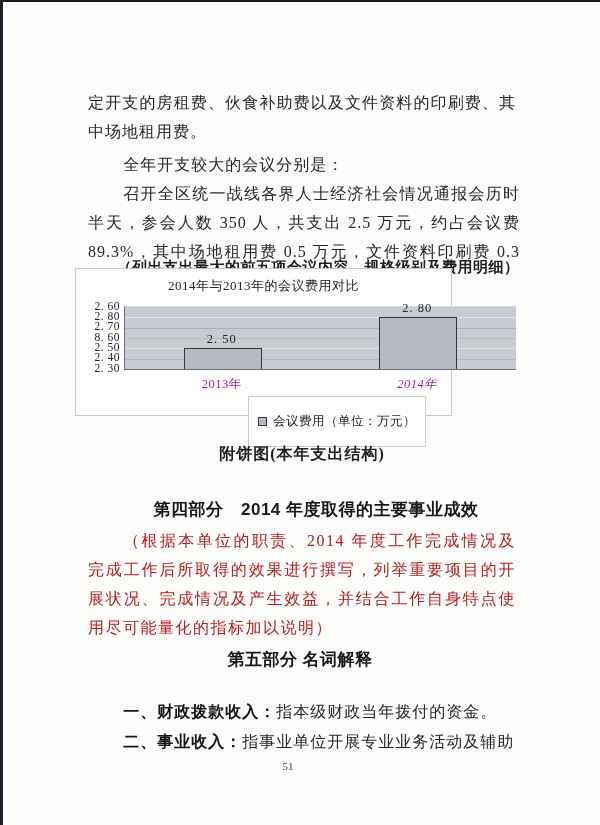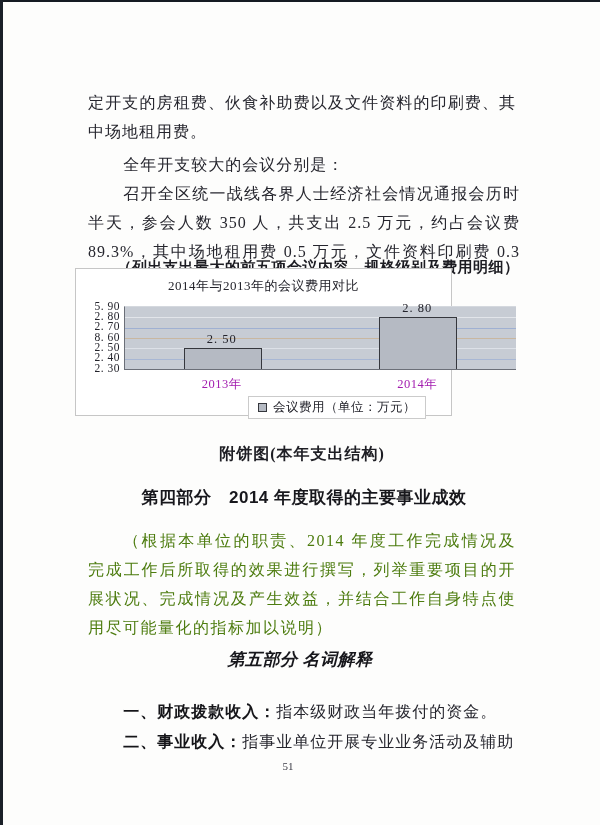--- a/index.html
+++ b/index.html
@@ -17,21 +17,21 @@
   .txt{
     position:absolute;left:88px;width:428px;
     font-size:16px;line-height:29px;letter-spacing:1px;
     text-align:justify;
   }
   .indent{text-indent:2.2em;margin-top:20px;}
   .note-bold{
     font-weight:bold;letter-spacing:.5px;font-size:15px;
     text-indent:1.9em;text-align:left;color:#1c1c22;
   }
-  .dim{color:#4d7c0f;letter-spacing:1.5px;}
+  .dim{color:#b91c1c;letter-spacing:1.5px;}
 
   .caption{
     position:absolute;left:88px;width:428px;text-align:center;
     font-size:16px;font-weight:bold;color:#1e1e24;letter-spacing:1px;
   }
   .heading{
     position:absolute;left:60px;width:480px;text-align:center;
     font-family:"Liberation Sans","DejaVu Sans",sans-serif;
     font-size:17px;font-weight:bold;color:#17171c;letter-spacing:.5px;
   }
@@ -67,21 +67,21 @@
     position:absolute;width:40px;text-align:right;height:11px;line-height:11px;
     font-size:11.5px;color:#23232b;letter-spacing:.5px;
   }
   .xtick{
     position:absolute;top:107px;width:90px;text-align:center;
     font-size:12.5px;color:#a21caf;letter-spacing:.5px;
   }
   .legend{
     position:absolute;top:127px;left:172px;
     display:flex;align-items:center;gap:6px;
-    border:1px solid #cbcbcb;padding:2px 9px;background:#fff;
+    border:1px solid #cbcbcb;padding:16px 9px;background:#fff;
   }
   .legend-marker{width:9px;height:9px;box-sizing:border-box;}
   .legend-label{font-size:12.5px;color:#23232b;letter-spacing:.5px;white-space:nowrap;}
 
   .term-lead{font-weight:bold;color:#151519;}
   .page-number{
     position:absolute;left:88px;top:760px;width:400px;text-align:center;
     font-size:11px;color:#3a3a44;
   }
 </style>
@@ -107,40 +107,40 @@
       <div class="bar" style="left: 58.75px; top: 41.3333px; width: 78px; height: 20.6667px; background: rgb(181, 186, 195); border-top: 1.5px solid rgb(53, 55, 61); border-right: 1.5px solid rgb(53, 55, 61); border-left: 1.5px solid rgb(53, 55, 61); border-image: initial; border-bottom: none;"></div>
       <div class="bar" style="left: 254.25px; top: 10.3333px; width: 78px; height: 51.6667px; background: rgb(181, 186, 195); border-top: 1.5px solid rgb(53, 55, 61); border-right: 1.5px solid rgb(53, 55, 61); border-left: 1.5px solid rgb(53, 55, 61); border-image: initial; border-bottom: none;"></div>
     </div>
   <div id="yticks">
       <div class="ytick" style="left: 4px; top: 93.5px;">2. 30</div>
       <div class="ytick" style="left: 4px; top: 83.1667px;">2. 40</div>
       <div class="ytick" style="left: 4px; top: 72.8333px;">2. 50</div>
       <div class="ytick" style="left: 4px; top: 62.5px;">8. 60</div>
       <div class="ytick" style="left: 4px; top: 52.1667px;">2. 70</div>
       <div class="ytick" style="left: 4px; top: 41.8333px;">2. 80</div>
-      <div class="ytick" style="left: 4px; top: 31.5px;">5. 90</div>
+      <div class="ytick" style="left: 4px; top: 31.5px;">2. 60</div>
     </div>
   <div id="xticks">
       <div class="xtick" style="left: 100.75px;">2013年</div>
-      <div class="xtick" style="left: 296.25px;">2014年</div>
+      <div class="xtick" style="left: 296.25px; font-style: italic;">2014年</div>
     </div>
   <div id="overlay">
       <div class="bar-label" style="left: 105.75px; top: 63.3333px; width: 80px;">2. 50</div>
       <div class="bar-label" style="left: 301.25px; top: 32.3333px; width: 80px;">2. 80</div>
     </div>
   <div class="legend">
     <span class="legend-marker" id="legend-marker" style="background: rgb(181, 186, 195); border: 1px solid rgb(53, 55, 61);"></span>
     <span class="legend-label">会议费用（单位：万元）</span>
   </div>
 </div>
 
 <p class="caption" style="top:428px;">附饼图(本年支出结构)</p>
 
-<h2 class="heading" style="top:482px;margin:4px;">第四部分　2014 年度取得的主要事业成效</h2>
+<h2 class="heading" style="top:482px;margin:16px;">第四部分　2014 年度取得的主要事业成效</h2>
 <p class="txt indent dim" style="top:506px;">（根据本单位的职责、2014 年度工作完成情况及完成工作后所取得的效果进行撰写，列举重要项目的开展状况、完成情况及产生效益，并结合工作自身特点使用尽可能量化的指标加以说明）</p>
 
-<h2 class="heading" style="top:648px;margin:0;font-style:italic;">第五部分 名词解释</h2>
+<h2 class="heading" style="top:648px;margin:0;">第五部分 名词解释</h2>
 
 <p class="txt indent" style="top:677px;"><span class="term-lead">一、财政拨款收入：</span><span>指本级财政当年拨付的资金。</span></p>
 
 <p class="txt indent" style="top:707px;"><span class="term-lead">二、事业收入：</span><span>指事业单位开展专业业务活动及辅助</span></p>
 
 <div class="page-number">51</div>
 
 </body></html>

